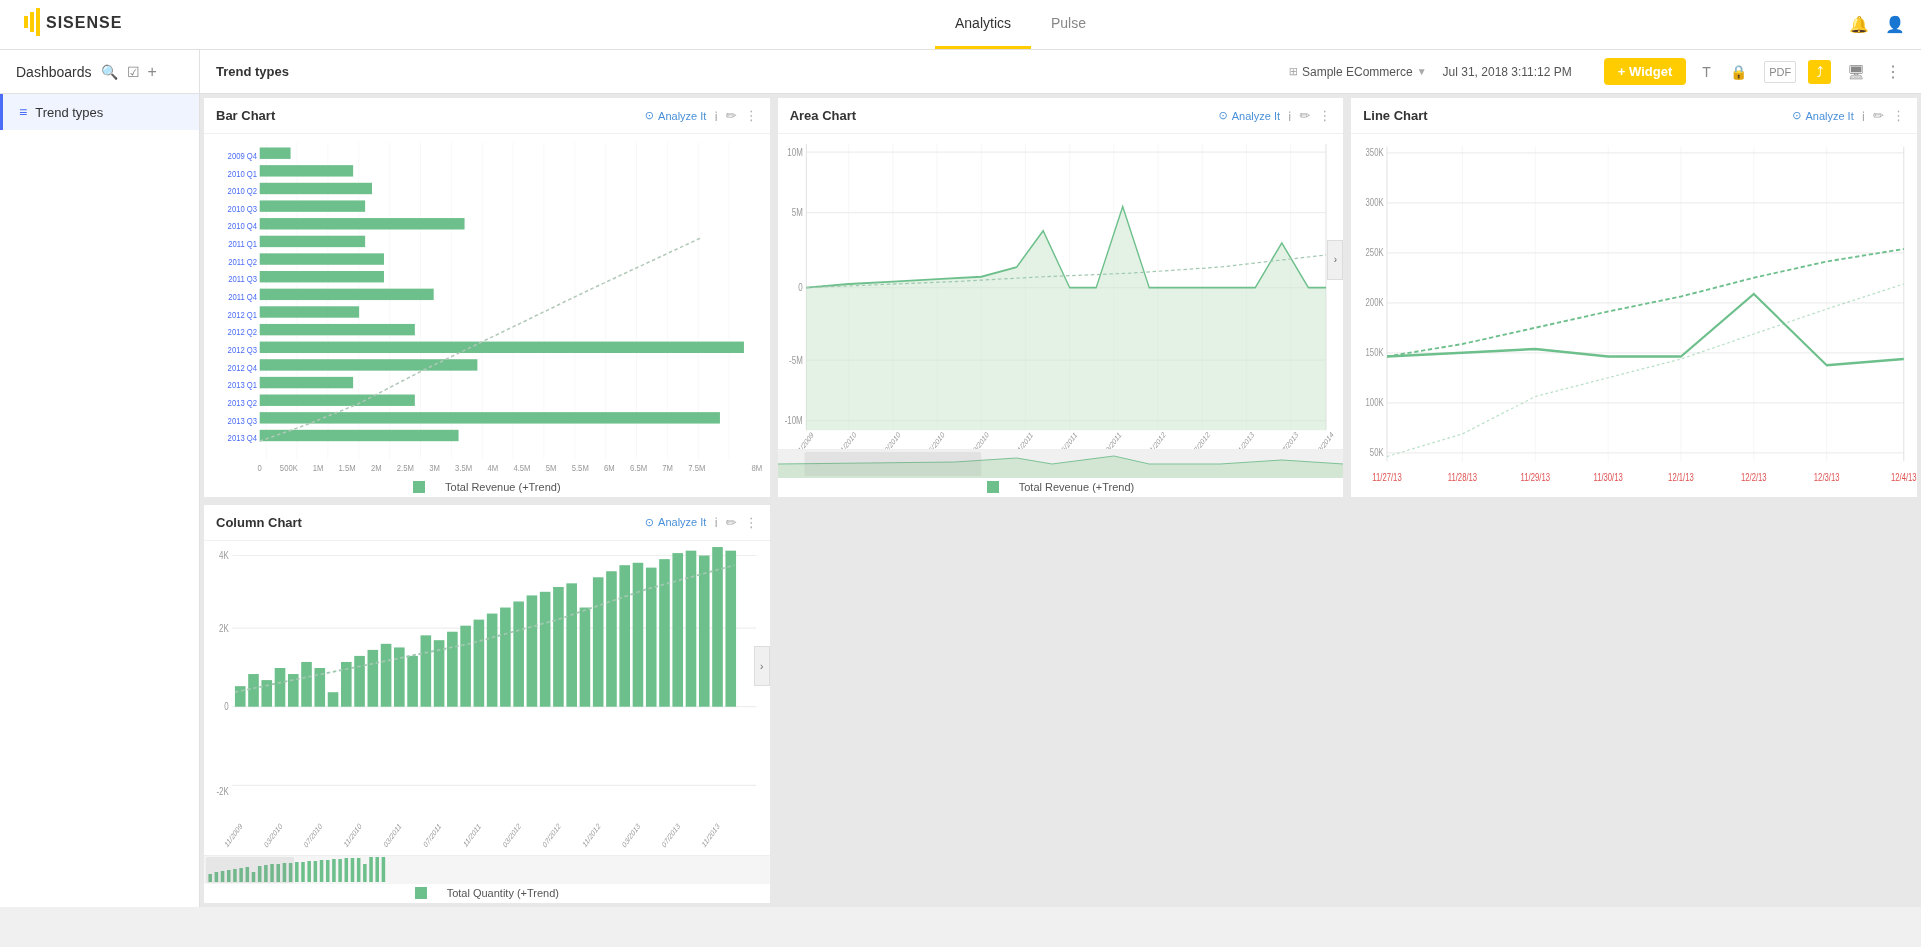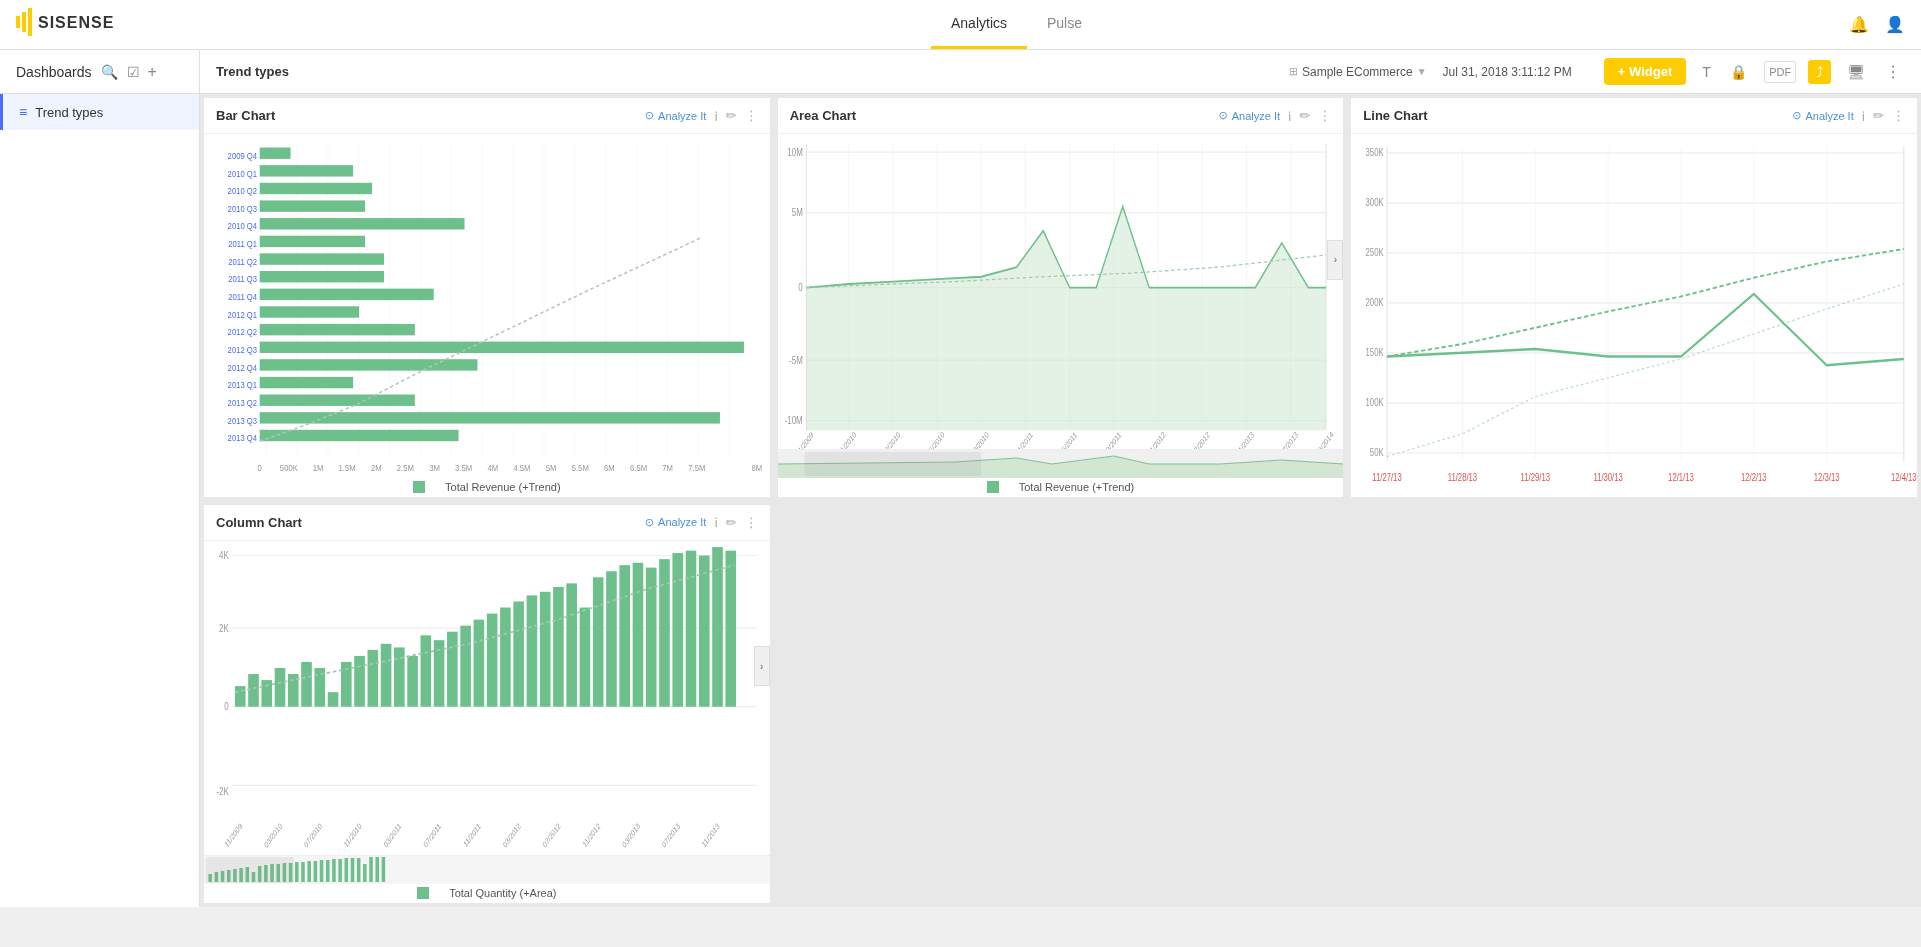--- a/index.html
+++ b/index.html
@@ -13,20 +13,21 @@
       align-items: center;
       border-bottom: 1px solid #e0e0e0;
       position: relative;
       z-index: 10;
     }
     .logo-area {
       width: 200px;
       padding: 0 16px;
       display: flex;
       align-items: flex-start;
+      margin-left: 8px;
     }
     .logo-text {
       font-size: 20px;
       font-weight: 700;
       color: #ffcc00;
       letter-spacing: 1px;
     }
     .nav-tabs-center {
       flex: 1;
       display: flex;
@@ -641,18 +642,18 @@
           <rect x="180" y="8" width="4" height="18" fill="#6dbf8b"></rect>
           <rect x="187" y="1" width="4" height="25" fill="#6dbf8b"></rect>
           <rect x="194" y="1" width="4" height="25" fill="#6dbf8b"></rect>
           <rect x="201" y="1" width="4" height="25" fill="#6dbf8b"></rect>
 
           <rect x="2" y="1" width="100" height="26" fill="rgba(150,150,150,0.15)" rx="2"></rect>
         </svg>
       </div>
       <div class="chart-legend">
         <span class="legend-box"></span>
-        <span>Total Quantity (+Area)</span>
+        <span>Total Quantity (+Trend)</span>
       </div>
     </div>
 
   </div>
 </div>
 
 </body></html>

